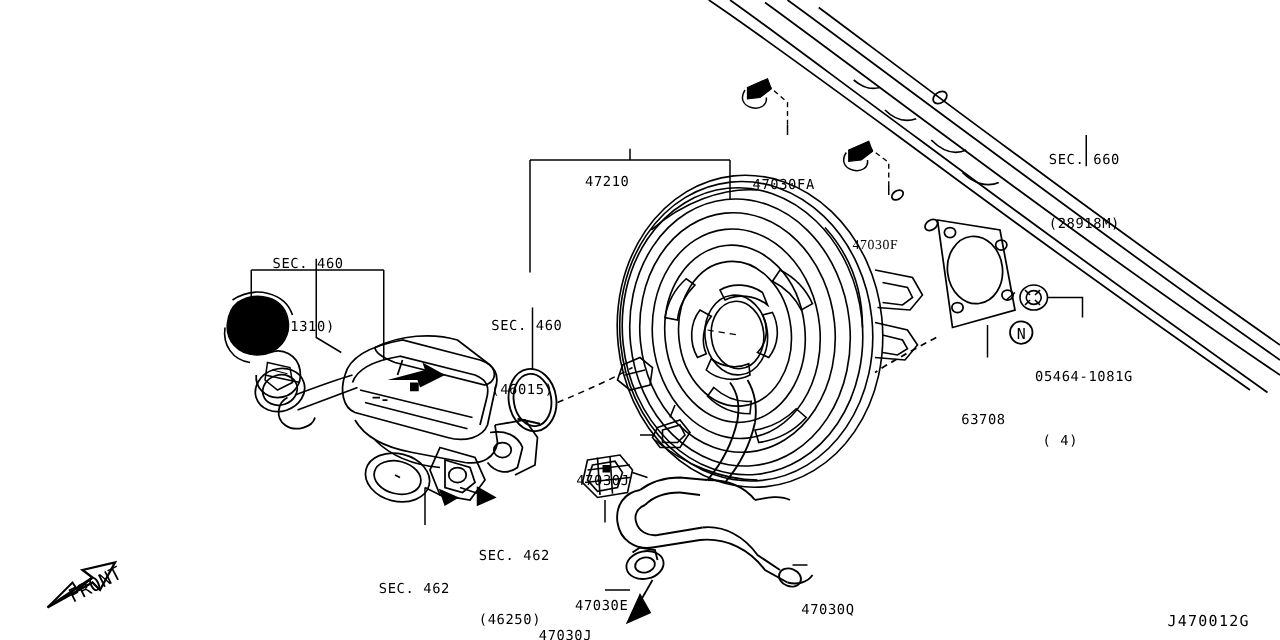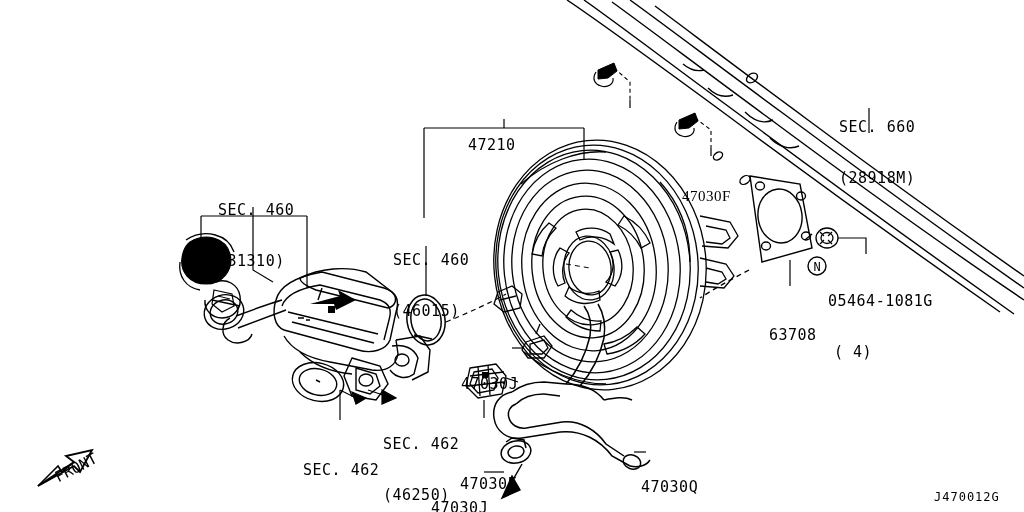--- a/index.html
+++ b/index.html
@@ -18,21 +18,21 @@
   #diagram-svg {
     position: absolute;
     left: 0;
     top: 0;
     width: 1024px;
     height: 512px;
   }
   .lbl {
     position: absolute;
     font-family: "DejaVu Sans Mono", monospace;
-    font-size: 15px;
+    font-size: 11px;
     letter-spacing: 0.5px;
     color: #000000;
     white-space: pre;
     line-height: 17px;
   }
   .lbl.two-line { line-height: 17px; }
   .front-label {
     position: absolute;
     font-family: "DejaVu Sans Mono", monospace;
     font-size: 15px;
@@ -319,20 +319,23 @@
 
   <div class="lbl two-line" style="left:393px; top:218px;">
     <div>SEC. 460</div>
     <div>(46015)</div>
   </div>
 
   <div class="lbl" style="left:468px; top:103px;">
     <div>47210</div>
   </div>
 
+  <div class="lbl" style="left:602px; top:105px;">
+    <div>47030FA</div>
+  </div>
 
   <div class="lbl" style="left:682px; top:154px;font-family:Liberation Serif, serif;">
     <div>47030F</div>
   </div>
 
   <div class="lbl two-line" style="left:839px; top:85px;">
     <div>SEC. 660</div>
     <div>(28918M)</div>
   </div>
 

